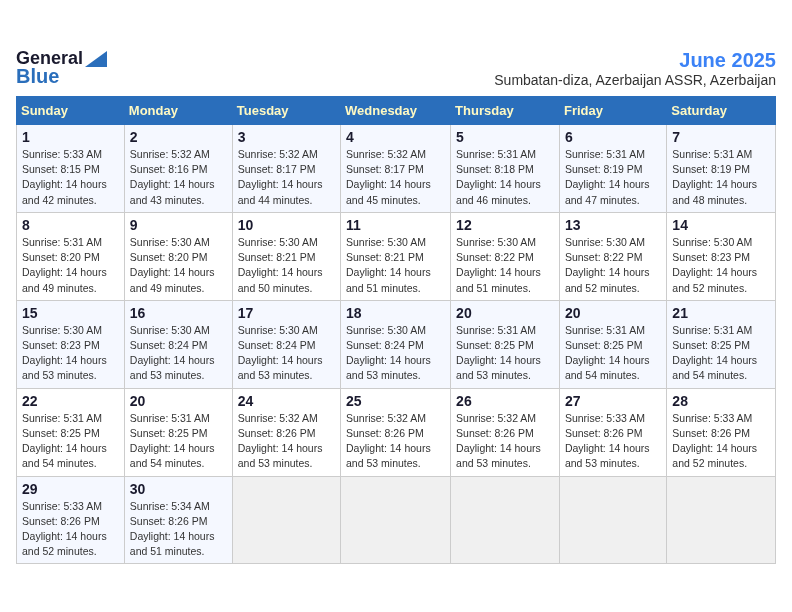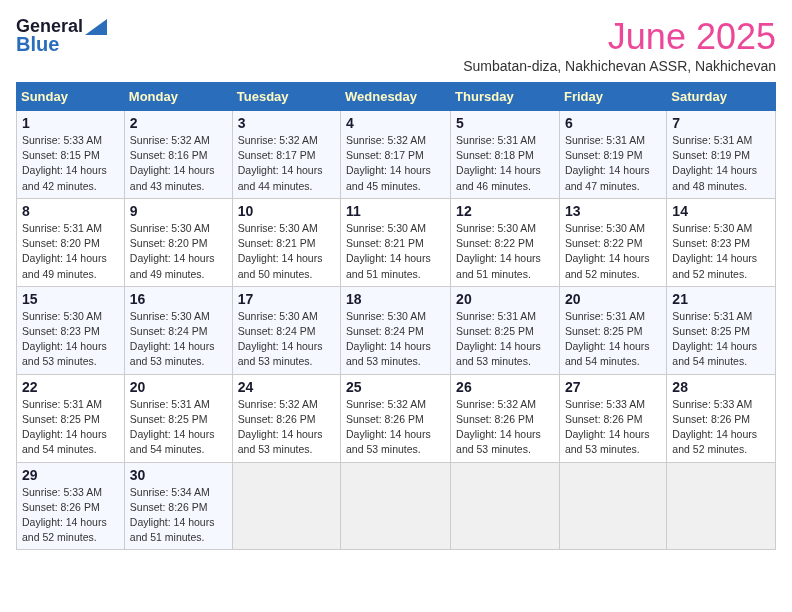--- a/index.html
+++ b/index.html
@@ -6,35 +6,36 @@
     body {
       font-family: Arial, sans-serif;
       background: #fff;
       width: 792px;
       min-height: 612px;
       padding: 16px;
     }
     .header {
       display: flex;
       justify-content: space-between;
-      align-items: flex-start;
+      align-items: center;
       margin-bottom: 8px;
+      margin-top: 32px;
     }
     .logo {
       display: flex;
       flex-direction: column;
       align-items: flex-start;
     }
     .title-block {
       text-align: right;
     }
     .month-title {
-      font-size: 36px;
-      font-weight: normal;
-      color: #ec4899;
+      font-size: 20px;
+      font-weight: bold;
+      color: #3b82f6;
     }
     .subtitle {
       font-size: 14px;
       color: #333;
     }
     table {
       width: 100%;
       border-collapse: collapse;
       font-size: 11px;
     }
@@ -85,21 +86,21 @@
     <div style="display:flex;align-items:center;">
       <span style="font-size:18px;font-weight:bold;color:#1a1a2e;">General</span>
       <svg width="22" height="16" viewBox="0 0 22 16" style="margin-left:2px;">
         <polygon points="0,16 22,0 22,16" fill="#2a6ebb"></polygon>
       </svg>
     </div>
     <span style="font-size:20px;font-weight:bold;color:#2a6ebb;margin-top:-4px;">Blue</span>
   </div>
   <div class="title-block">
     <div class="month-title">June 2025</div>
-    <div class="subtitle">Sumbatan-diza, Nakhichevan ASSR, Nakhichevan</div>
+    <div class="subtitle">Sumbatan-diza, Azerbaijan ASSR, Azerbaijan</div>
   </div>
 </div>
 
 <table>
   <thead>
     <tr>
     <th>Sunday</th>
         <th>Monday</th>
         <th>Tuesday</th>
         <th>Wednesday</th>

